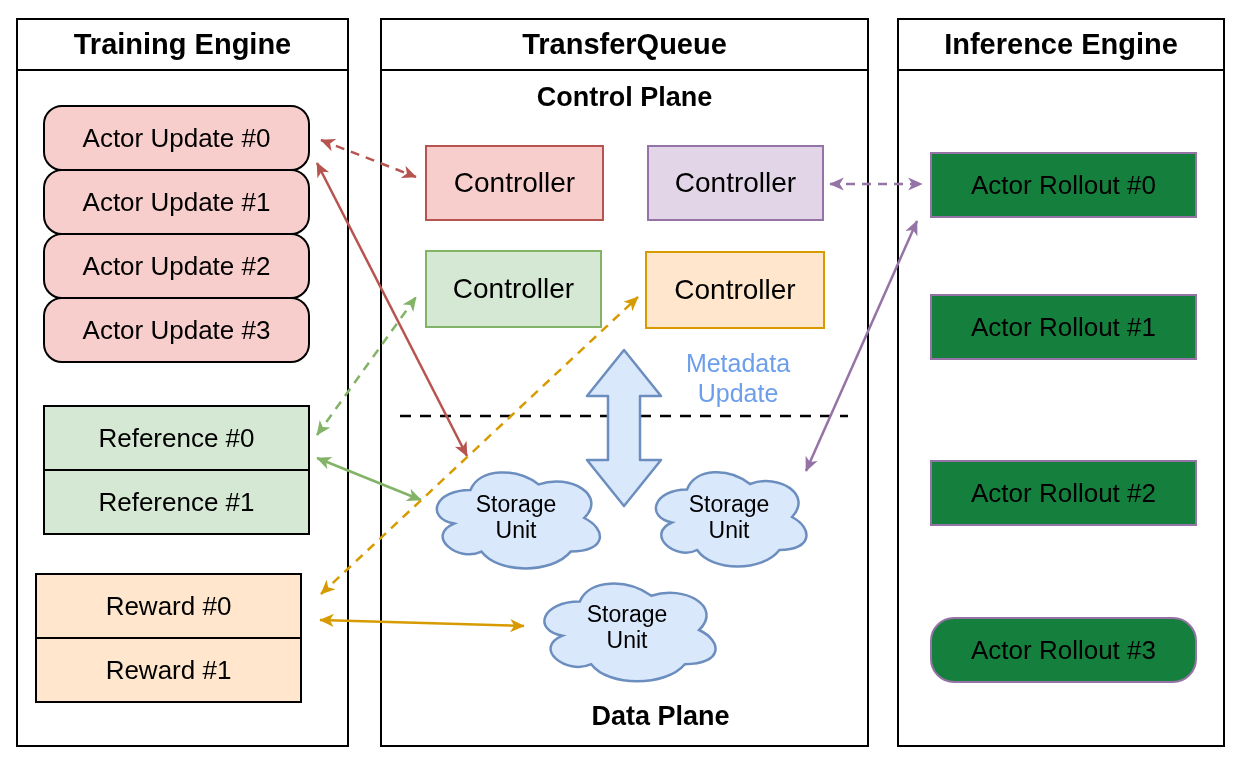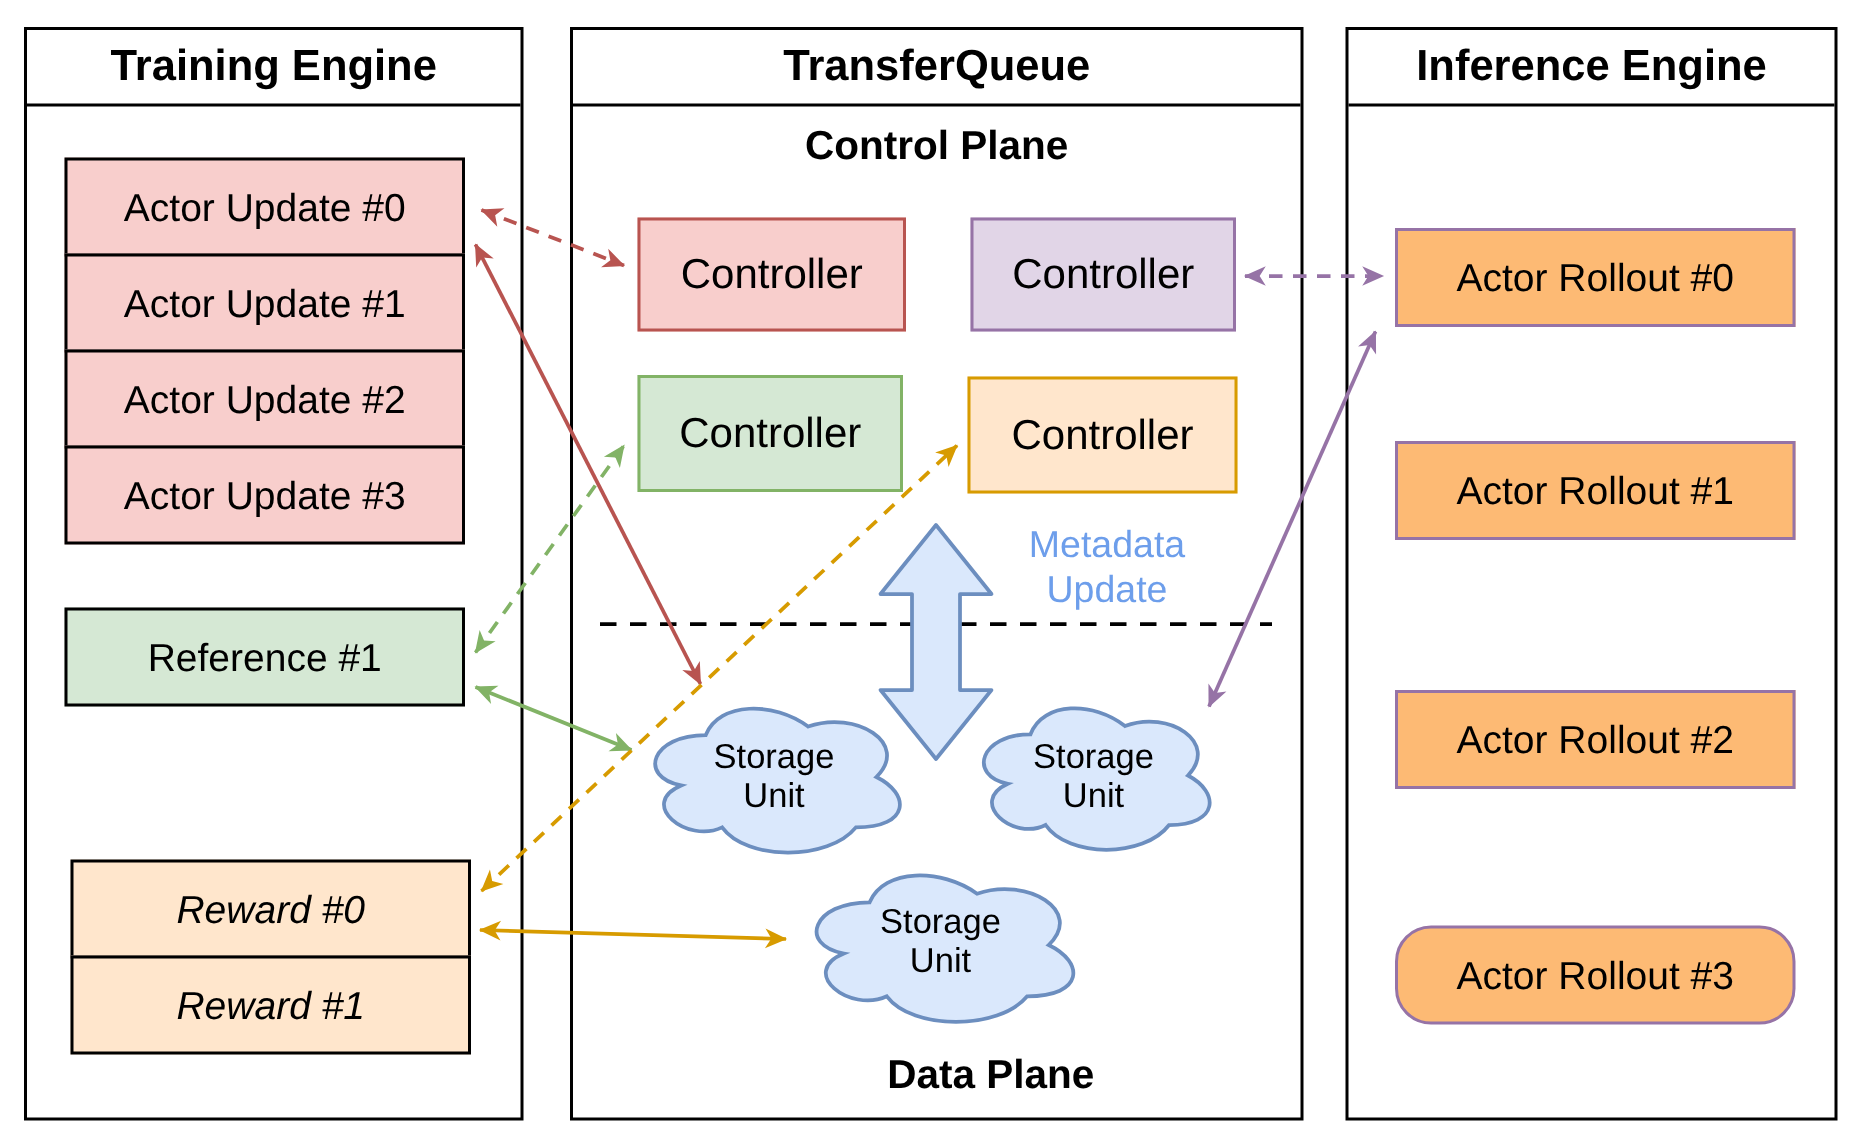--- a/index.html
+++ b/index.html
@@ -13,34 +13,34 @@
   .panel-title{
     height:49px;border-bottom:2.5px solid #000;display:flex;align-items:center;justify-content:center;
     font-weight:bold;font-size:29px;letter-spacing:0;
   }
   .stack{position:absolute;box-sizing:border-box;}
   .stack .row{
     box-sizing:border-box;width:100%;height:66px;display:flex;align-items:center;justify-content:center;
     font-size:26px;border:2px solid;
   }
   .stack .row + .row{margin-top:-2px;}
-  .red-row{background:#f8cecc;border-color:#b85450;}
+  .red-row{background:#f8cecc;border-color:#b85450;border-radius:19px;}
   .green-row{background:#d5e8d4;border-color:#82b366;}
   .orange-row{background:#ffe6cc;border-color:#d79b00;}
   .controller{
     position:absolute;box-sizing:border-box;border:2.5px solid;display:flex;align-items:center;justify-content:center;
     font-size:28px;
   }
   .ctl-red{background:#f8cecc;border-color:#b85450;}
   .ctl-purple{background:#e1d5e7;border-color:#9673a6;}
   .ctl-green{background:#d5e8d4;border-color:#82b366;}
   .ctl-orange{background:#ffe6cc;border-color:#d79b00;}
   .rollout{
     position:absolute;box-sizing:border-box;left:930px;width:267px;height:66px;
-    background:#fdba74;border:2px solid #9673a6;display:flex;align-items:center;justify-content:center;
+    background:#15803d;border:2px solid #9673a6;display:flex;align-items:center;justify-content:center;
     font-size:26px;
   }
   .plane-label{
     position:absolute;left:380px;width:489px;text-align:center;font-weight:bold;font-size:27px;
   }
   .metadata-label{
     position:absolute;left:667px;top:349px;width:142px;text-align:center;
     color:#6d9eeb;font-size:25px;line-height:1.18;
   }
   .cloud-label{
@@ -58,24 +58,25 @@
   </div>
 
   <div class="stack" style="left:43px;top:105px;width:267px;">
     <div class="row red-row">Actor Update #0</div>
     <div class="row red-row">Actor Update #1</div>
     <div class="row red-row">Actor Update #2</div>
     <div class="row red-row">Actor Update #3</div>
   </div>
 
   <div class="stack" style="left:43px;top:405px;width:267px;">
+    <div class="row green-row">Reference #0</div>
     <div class="row green-row">Reference #1</div>
   </div>
 
-  <div class="stack" style="left:47px;top:573px;width:267px;font-style:italic;">
+  <div class="stack" style="left:35px;top:573px;width:267px;">
     <div class="row orange-row">Reward #0</div>
     <div class="row orange-row">Reward #1</div>
   </div>
 
   <div class="panel" style="left:380px;top:18px;width:489px;height:729px;">
     <div class="panel-title">TransferQueue</div>
   </div>
 
   <div class="plane-label" style="top:82px;">Control Plane</div>
   <div class="plane-label" style="top:701px;margin-left:36px;">Data Plane</div>

